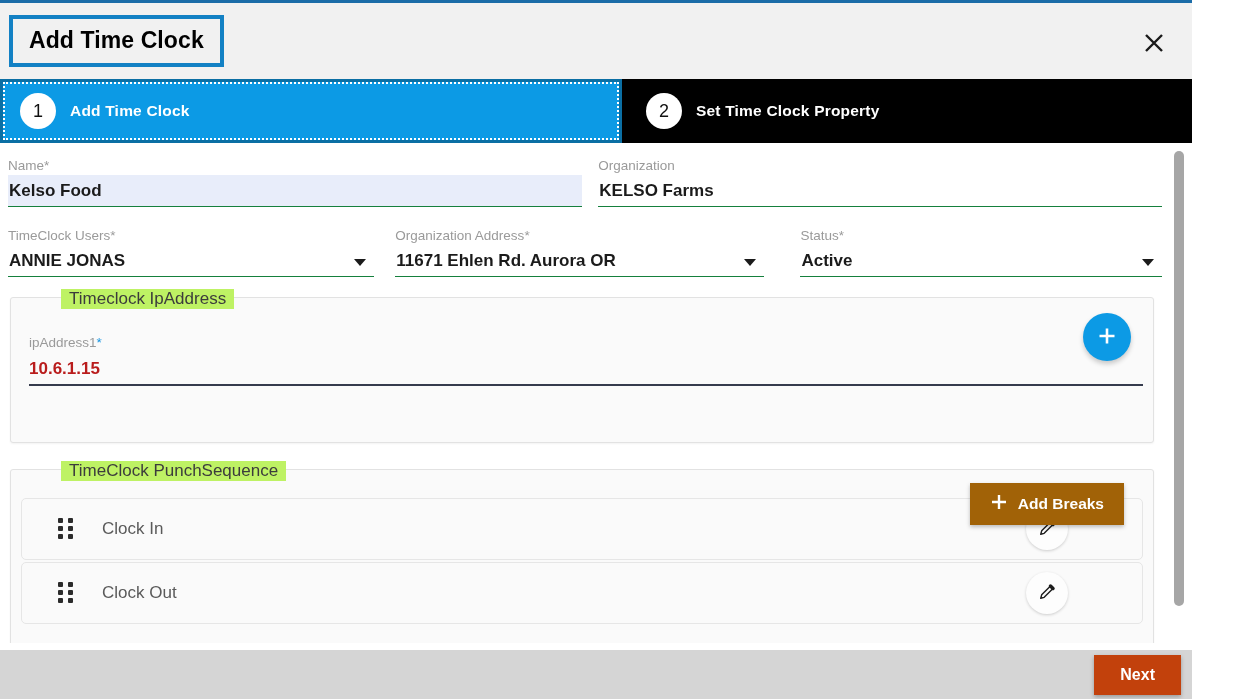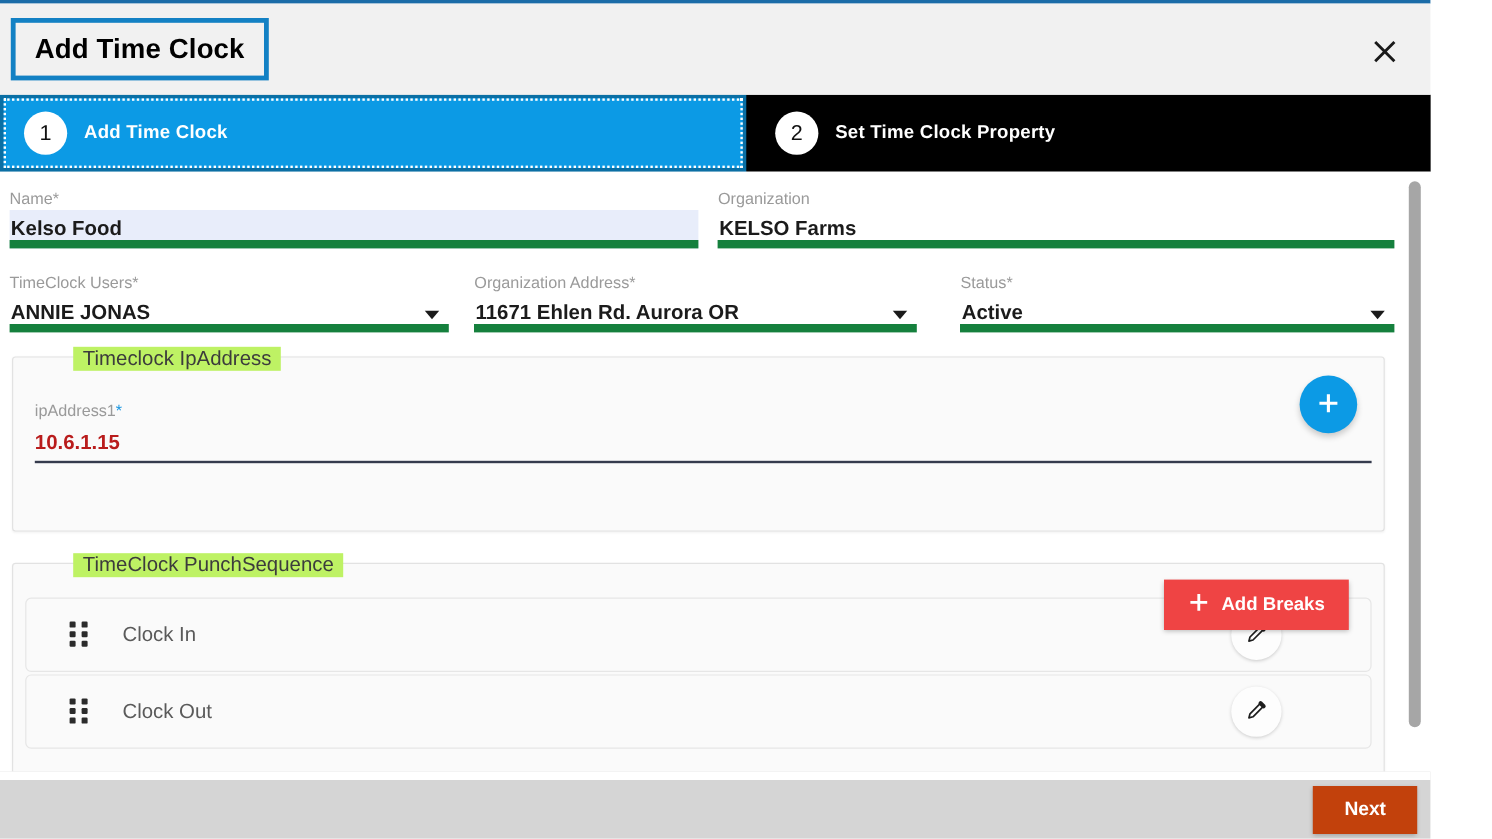--- a/index.html
+++ b/index.html
@@ -112,21 +112,21 @@
   .field-label {
     font-size: 13.5px; color: #9a9a9a;
     line-height: 18px; height: 18px;
     white-space: nowrap;
   }
   .req { color: #9a9a9a; }
   .req-blue { color: #1694e0; }
   .field-value {
     font-size: 17px; color: #1b1b1b; font-weight: bold;
     height: 32px; line-height: 32px;
-    border-bottom: 7px solid #15803d;
+    border-bottom: 1px solid #15803d;
     padding-left: 1px;
     white-space: nowrap; overflow: hidden;
   }
   .field-value.autofill { background: #e8edfa; }
   .field-value.select { padding-right: 28px; }
   .caret {
     position: absolute; right: 8px; bottom: 11px;
     width: 0; height: 0;
     border-left: 6px solid transparent;
     border-right: 6px solid transparent;
@@ -171,21 +171,21 @@
     width: 48px; height: 48px; border-radius: 50%;
     background: #0c9ae5; color: #fff; border: none;
     display: flex; align-items: center; justify-content: center;
     box-shadow: 0 3px 5px rgba(0,0,0,.2);
     cursor: pointer;
   }
 
   .group-punch { margin-top: 26px; padding: 28px 10px 10px 10px; min-height: 190px; }
   .add-breaks {
     position: absolute; right: 29px; top: 13px;
-    background: #ef4444; color: #fff; border: none;
+    background: #a16207; color: #fff; border: none;
     height: 42px; padding: 0 20px;
     font-size: 15.5px; font-weight: bold;
     display: flex; align-items: center; gap: 10px;
     box-shadow: 0 2px 4px rgba(0,0,0,.25);
     cursor: pointer;
     z-index: 3;
     justify-content: flex-end;
   }
   .punch-row {
     position: relative;

